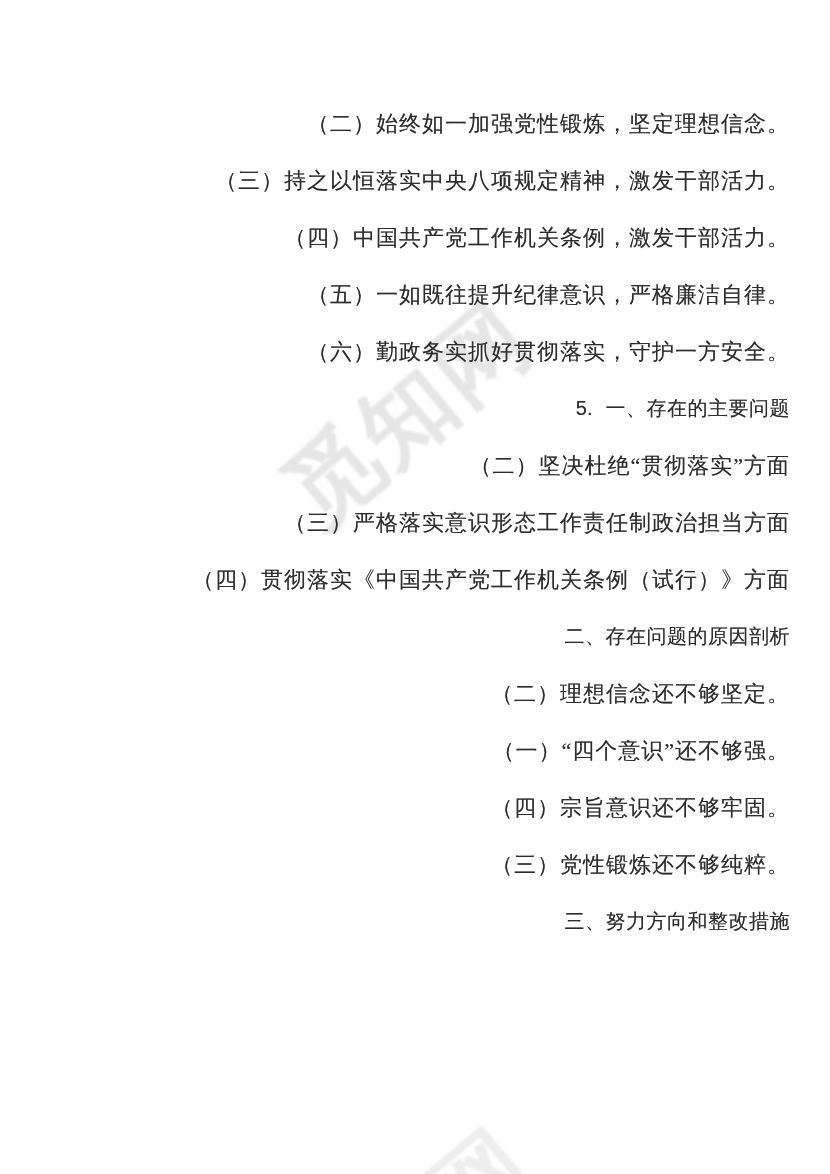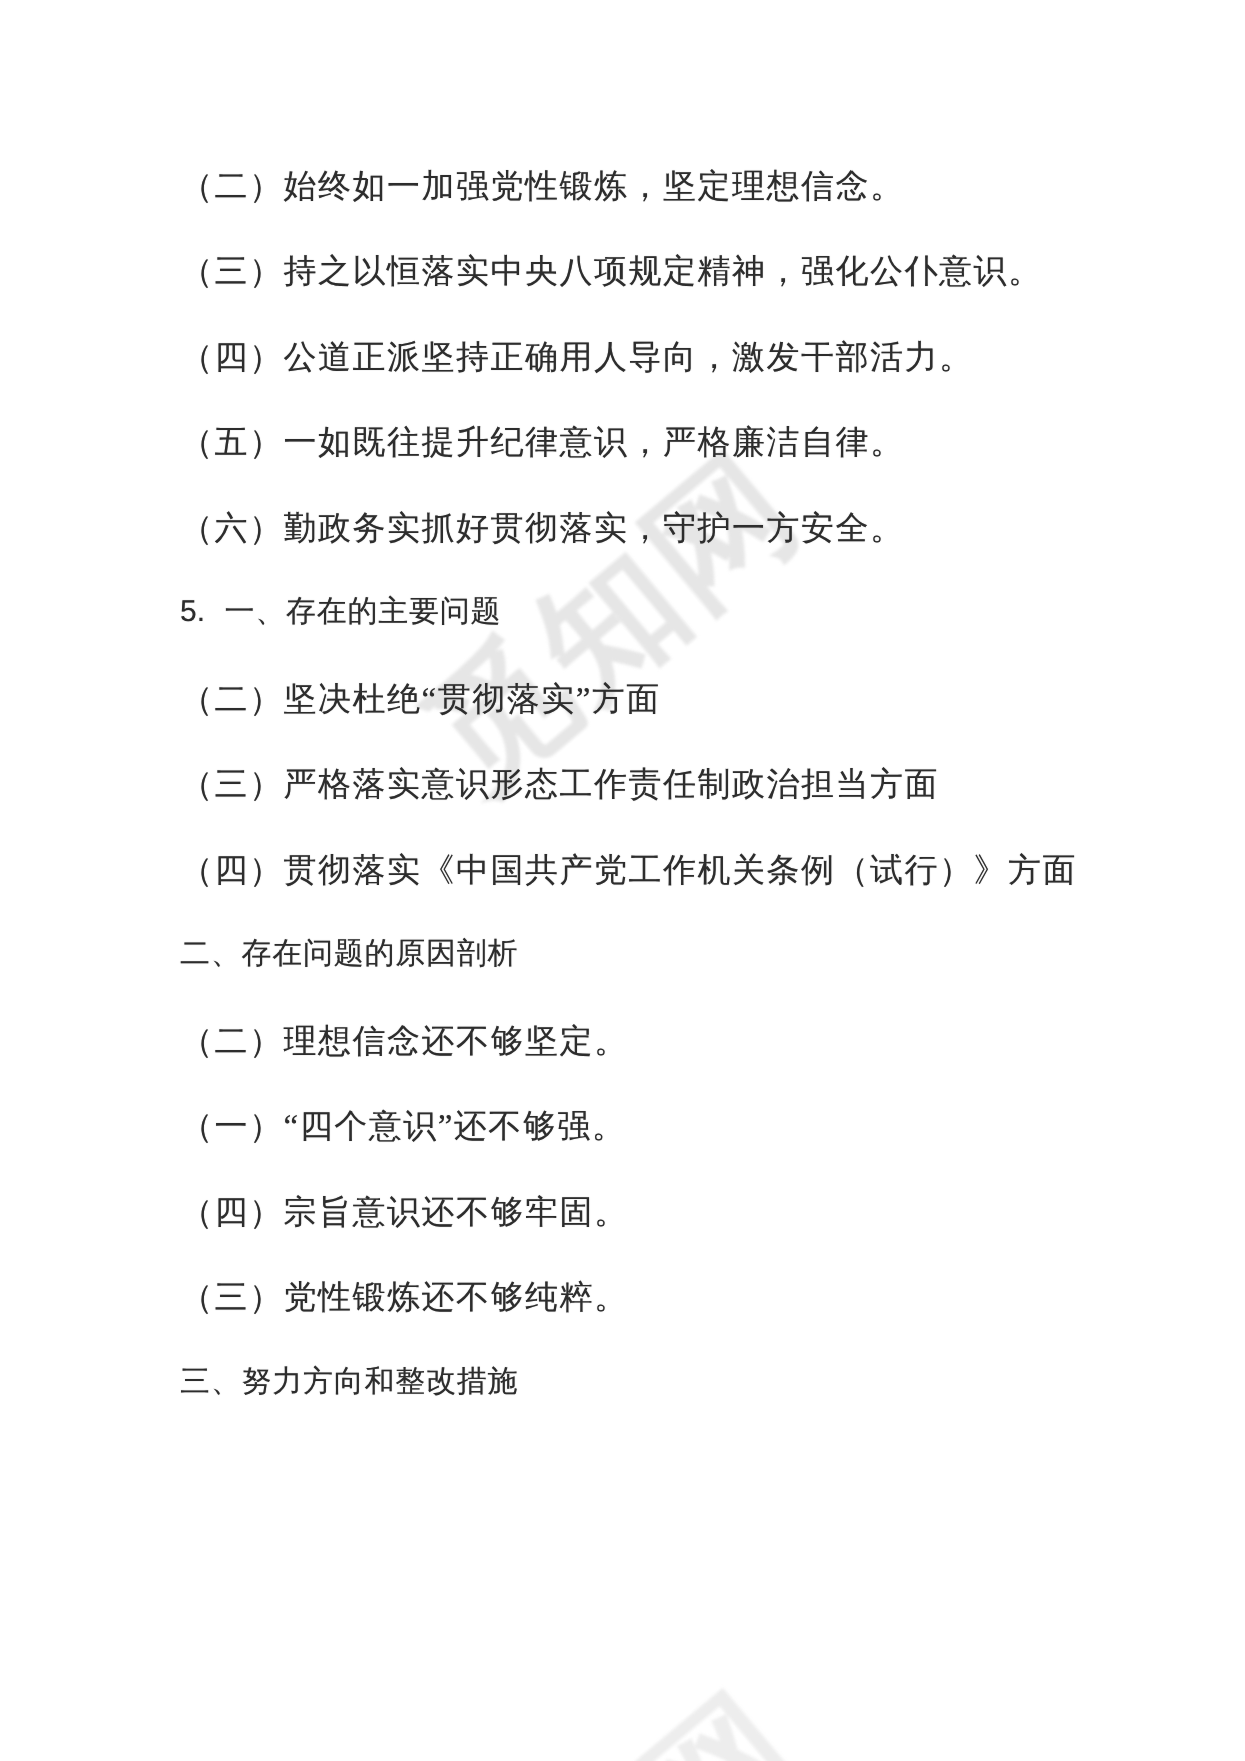--- a/index.html
+++ b/index.html
@@ -7,20 +7,21 @@
     padding: 0;
     background: #ffffff;
   }
   .page {
     position: relative;
     width: 830px;
     height: 1174px;
     background: #ffffff;
     overflow: hidden;
     font-family: "Liberation Serif", "DejaVu Serif", serif;
+    text-align: right;
   }
   
   .watermark {
     position: absolute;
     white-space: nowrap;
     font-family: "Liberation Sans", "DejaVu Sans", sans-serif;
     font-weight: 700;
     font-size: 92px;
     letter-spacing: 3px;
     color: #e6e6e6;
@@ -62,22 +63,22 @@
 </head>
 <body>
 
 <div class="page">
 
   <div class="watermark wm-1">觅知网</div>
   <div class="watermark wm-2">觅知网</div>
 
   <div class="content">
     <p class="line item">（二）始终如一加强党性锻炼，坚定理想信念。</p>
-    <p class="line item">（三）持之以恒落实中央八项规定精神，强化公仆意识。</p>
-    <p class="line item">（四）公道正派坚持正确用人导向，激发干部活力。</p>
+    <p class="line item">（三）持之以恒落实中央八项规定精神，激发干部活力。</p>
+    <p class="line item">（四）中国共产党工作机关条例，激发干部活力。</p>
     <p class="line item">（五）一如既往提升纪律意识，严格廉洁自律。</p>
     <p class="line item">（六）勤政务实抓好贯彻落实，守护一方安全。</p>
     <p class="line heading"><span class="num-prefix">5.</span><span>一、存在的主要问题</span></p>
     <p class="line item">（二）坚决杜绝“贯彻落实”方面</p>
     <p class="line item">（三）严格落实意识形态工作责任制政治担当方面</p>
     <p class="line item">（四）贯彻落实《中国共产党工作机关条例（试行）》方面</p>
     <p class="line heading">二、存在问题的原因剖析</p>
     <p class="line item">（二）理想信念还不够坚定。</p>
     <p class="line item">（一）“四个意识”还不够强。</p>
     <p class="line item">（四）宗旨意识还不够牢固。</p>

